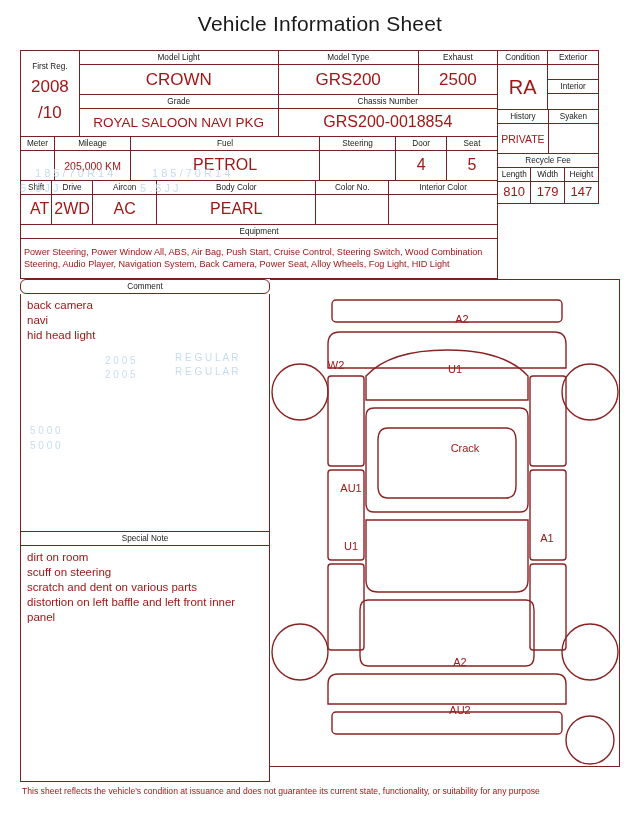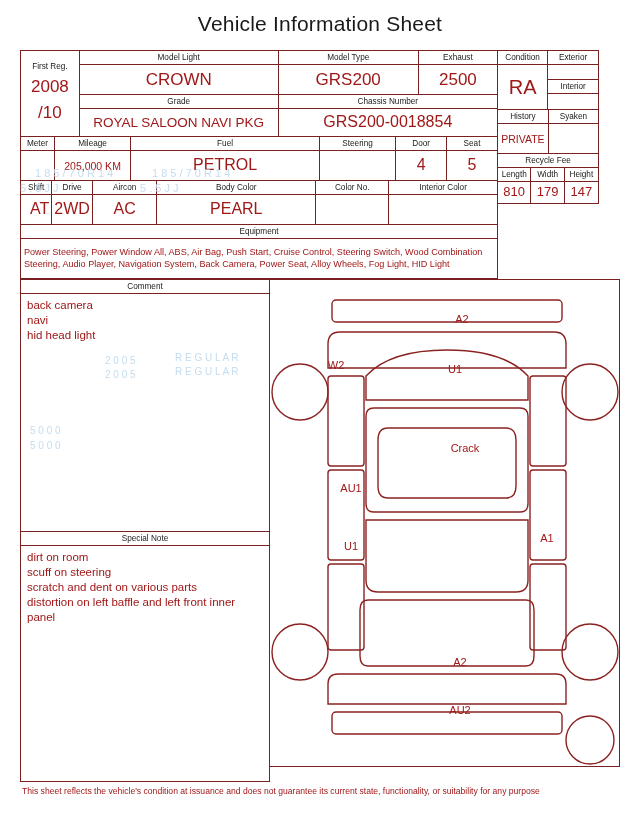--- a/index.html
+++ b/index.html
@@ -68,21 +68,21 @@
   .col-right { width: 350px; position: relative; }
 
   .box-hdr {
     border: 1px solid #7a2020;
     border-top: none;
     font-size: 8.2px;
     color: #1a1a1a;
     text-align: center;
     padding: 2px;
   }
-  .box-hdr.first { border-top: 1px solid #7a2020; }
+  .box-hdr.first { border-top: 1px solid #7a2020; border-radius: 6px; }
   .box-body {
     border: 1px solid #7a2020;
     border-top: none;
     font-size: 11.5px;
     color: #a01818;
     line-height: 1.3;
     padding: 4px 6px;
     text-align: left;
   }
   #comment-body { height: 238px; }

